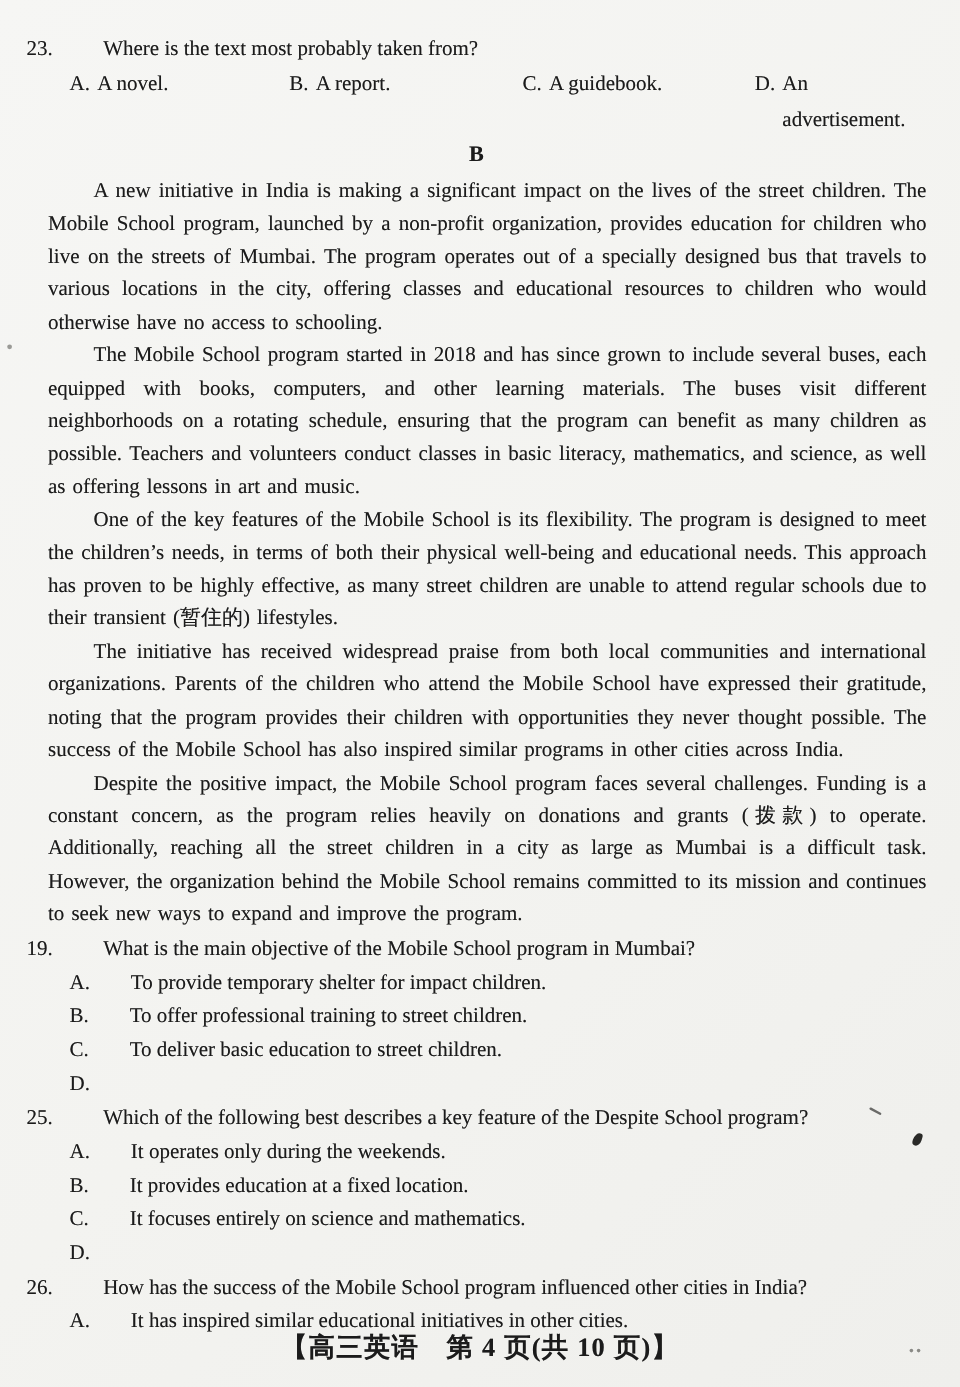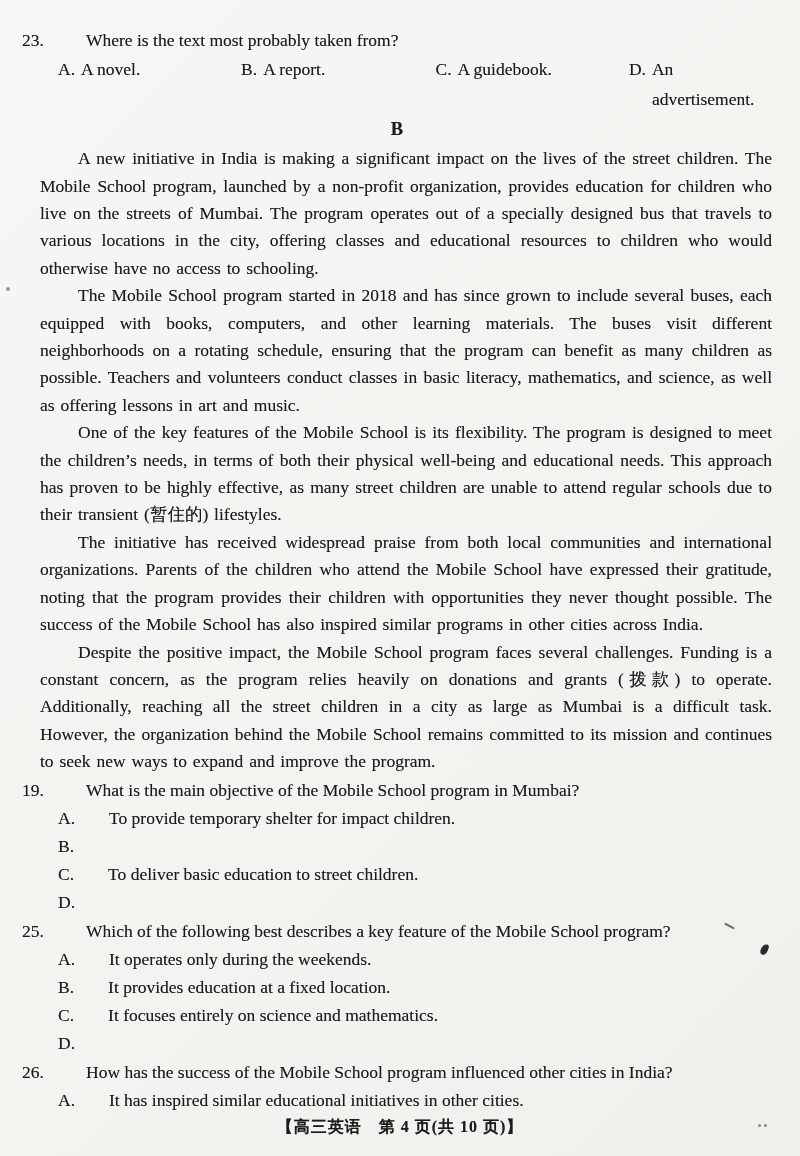--- a/index.html
+++ b/index.html
@@ -73,21 +73,21 @@
     font-size: 17.5px;
     line-height: 28.2px;
   }
   
   .footer {
     position: absolute;
     left: 0;
     right: 0;
     bottom: 18px;
     text-align: center;
-    font-size: 16px;
+    font-size: 22px;
     font-weight: bold;
     letter-spacing: 1px;
   }
   
   .mark {
     position: absolute;
     pointer-events: none;
   }
   .mark-tick {
     left: 724px;
@@ -165,32 +165,33 @@
   <div class="qline txt">
     <span class="qnum">19.</span>
     <span class="qtext">What is the main objective of the Mobile School program in Mumbai?</span>
   </div>
   <div class="opt-line txt">
     <span class="opt-label">A.</span>
     <span class="opt-text">To provide temporary shelter for impact children.</span>
   </div>
   <div class="opt-line txt">
     <span class="opt-label">B.</span>
+    <span class="opt-text">To offer professional training to street children.</span>
   </div>
   <div class="opt-line txt">
     <span class="opt-label">C.</span>
     <span class="opt-text">To deliver basic education to street children.</span>
   </div>
   <div class="opt-line txt">
     <span class="opt-label">D.</span>
   </div>
 
   <div class="qline txt">
     <span class="qnum">25.</span>
-    <span class="qtext">Which of the following best describes a key feature of the Mobile School program?</span>
+    <span class="qtext">Which of the following best describes a key feature of the Despite School program?</span>
   </div>
   <div class="opt-line txt">
     <span class="opt-label">A.</span>
     <span class="opt-text">It operates only during the weekends.</span>
   </div>
   <div class="opt-line txt">
     <span class="opt-label">B.</span>
     <span class="opt-text">It provides education at a fixed location.</span>
   </div>
   <div class="opt-line txt">

